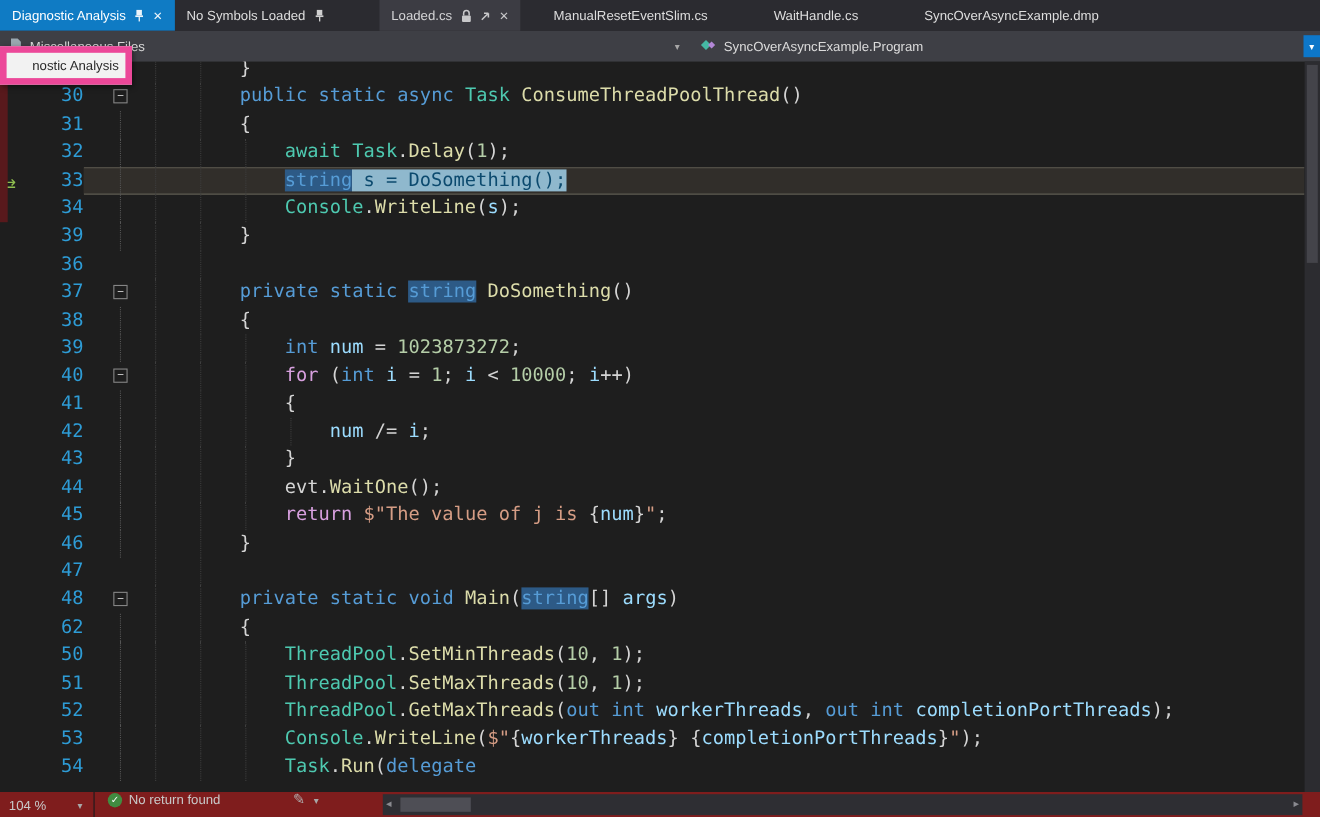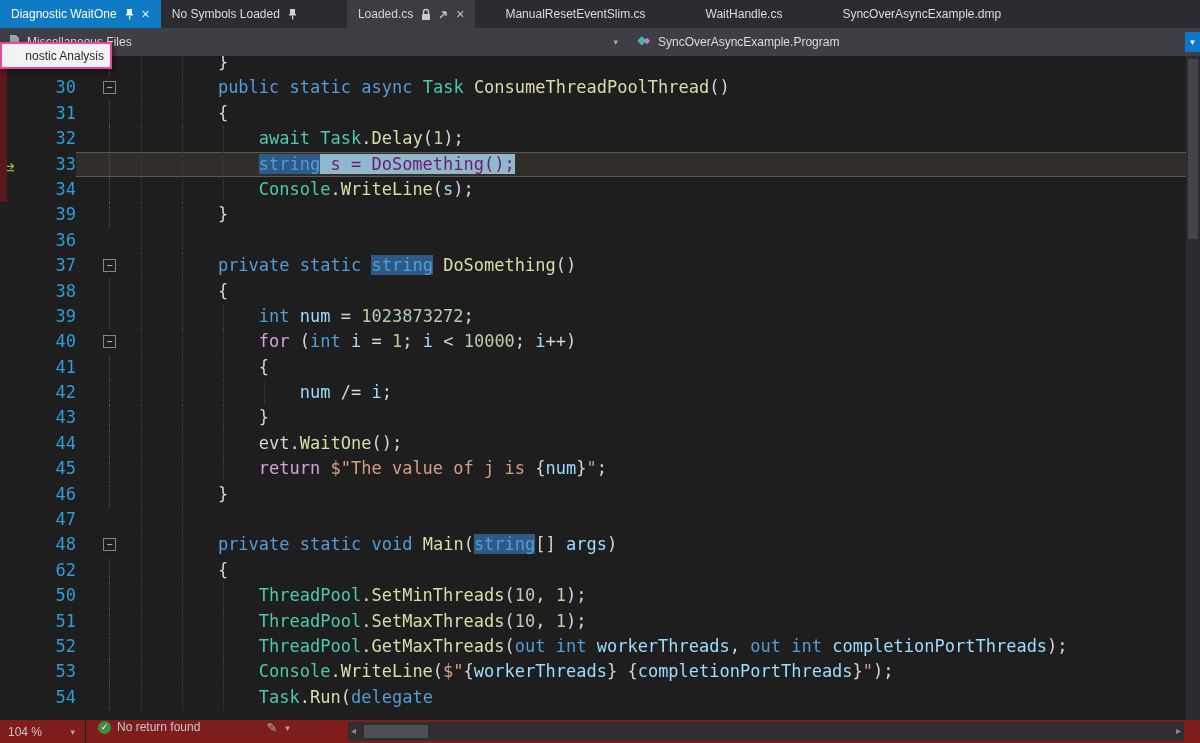--- a/index.html
+++ b/index.html
@@ -22,42 +22,42 @@
   .combo{display:flex;align-items:center;gap:7px;height:100%;}
   .combo1{flex:0 0 620px;padding-left:8px;}
   .combo1 .caret{margin-left:auto;margin-right:10px;}
   .combo2{flex:1;padding-left:8px;}
   .caret{color:#a8a8a8;font-size:9px;}
   .member-caret{margin-left:auto;width:15px;height:20px;background:#0d77c9;color:#fff;
                 display:flex;align-items:center;justify-content:center;font-size:9px;}
 
   
   .tooltip{position:absolute;left:0;top:42px;width:102px;height:23px;background:#f2f2f2;
-           color:#2a2a2a;border:2px solid #ec4899;font-size:12px;display:flex;align-items:center;
+           color:#2a2a2a;border:6px solid #ec4899;font-size:12px;display:flex;align-items:center;
            justify-content:flex-end;padding-right:6px;z-index:60;box-shadow:2px 2px 5px rgba(0,0,0,.45);}
 
   
   .editor{position:absolute;left:0;top:56px;right:14px;bottom:23px;overflow:hidden;
           font-family:"DejaVu Sans Mono","Liberation Mono",monospace;font-size:17px;}
   #lines{margin-top:-6px;}
   .row{display:flex;height:25.4px;line-height:25.4px;white-space:pre;}
   .glyph{flex:0 0 30px;position:relative;}
   .glyph .gicon{position:absolute;left:2px;top:4px;font-size:15px;color:#8fbe4f;font-family:"DejaVu Sans",sans-serif;}
   .num{flex:0 0 46px;text-align:right;color:#2e9cd6;user-select:none;}
   .rest{flex:1;display:flex;position:relative;box-sizing:border-box;}
   .row.current .rest{box-shadow:inset 0 1px 0 #5c5a50, inset 0 -1px 0 #5c5a50;background:#312e2a;}
   .outline{flex:0 0 40px;position:relative;}
   .fold{position:absolute;right:0;top:6px;width:13px;height:13px;box-sizing:border-box;
         border:1px solid #858585;background:#1e1e1e;color:#cccccc;font-size:10px;line-height:11px;
         text-align:center;font-family:"DejaVu Sans Mono",monospace;cursor:default;}
   .oline{position:absolute;right:6px;top:0;bottom:0;border-left:1px dotted #555;}
   .code{flex:1;position:relative;padding-left:20px;color:#d4d4d4;}
   .guide{position:absolute;top:0;bottom:0;border-left:1px dotted #3e3e3e;}
   .tok.sel{background:#2d5a86;}
-  .tok.hl{background:#8fb8cd;color:#701a75;}
+  .tok.hl{background:#8fb8cd;color:#0c4a6e;}
   .red-strip{position:absolute;left:0;top:0;width:7px;height:146px;background:#58191c;z-index:5;}
 
   
   .vscroll{position:absolute;right:0;top:56px;width:14px;bottom:23px;background:#2c2c30;}
   .vthumb{position:absolute;left:2px;right:2px;top:3px;height:180px;background:#44444a;}
 
   
   .statusbar{position:absolute;left:0;right:0;bottom:0;height:23px;background:#7f1d1d;
              display:flex;align-items:flex-start;font-size:12px;color:#c8c8c8;}
   .zoom{width:86px;box-sizing:border-box;display:flex;align-items:center;
@@ -72,21 +72,21 @@
   .hscroll .arr.l{left:3px;} .hscroll .arr.r{right:3px;}
   .hthumb{position:absolute;left:16px;width:64px;top:3px;bottom:3px;background:#4e4e55;}
 </style>
 </head>
 <body>
 
 <div class="app">
 
   <div class="tabbar" id="tabbar">
       <div class="tab active">
-        <span>Diagnostic WaitOne</span>
+        <span>Diagnostic Analysis</span>
         <span class="ticon">
           <svg width="11" height="12" viewBox="0 0 11 12">
             <rect x="3" y="1" width="5" height="5" fill="currentColor"></rect>
             <rect x="2" y="6" width="7" height="1.5" fill="currentColor"></rect>
             <rect x="5" y="7.5" width="1.2" height="4" fill="currentColor"></rect>
           </svg>
         </span>
         <span class="ticon x">×</span>
       </div>
       <div class="tab ">

